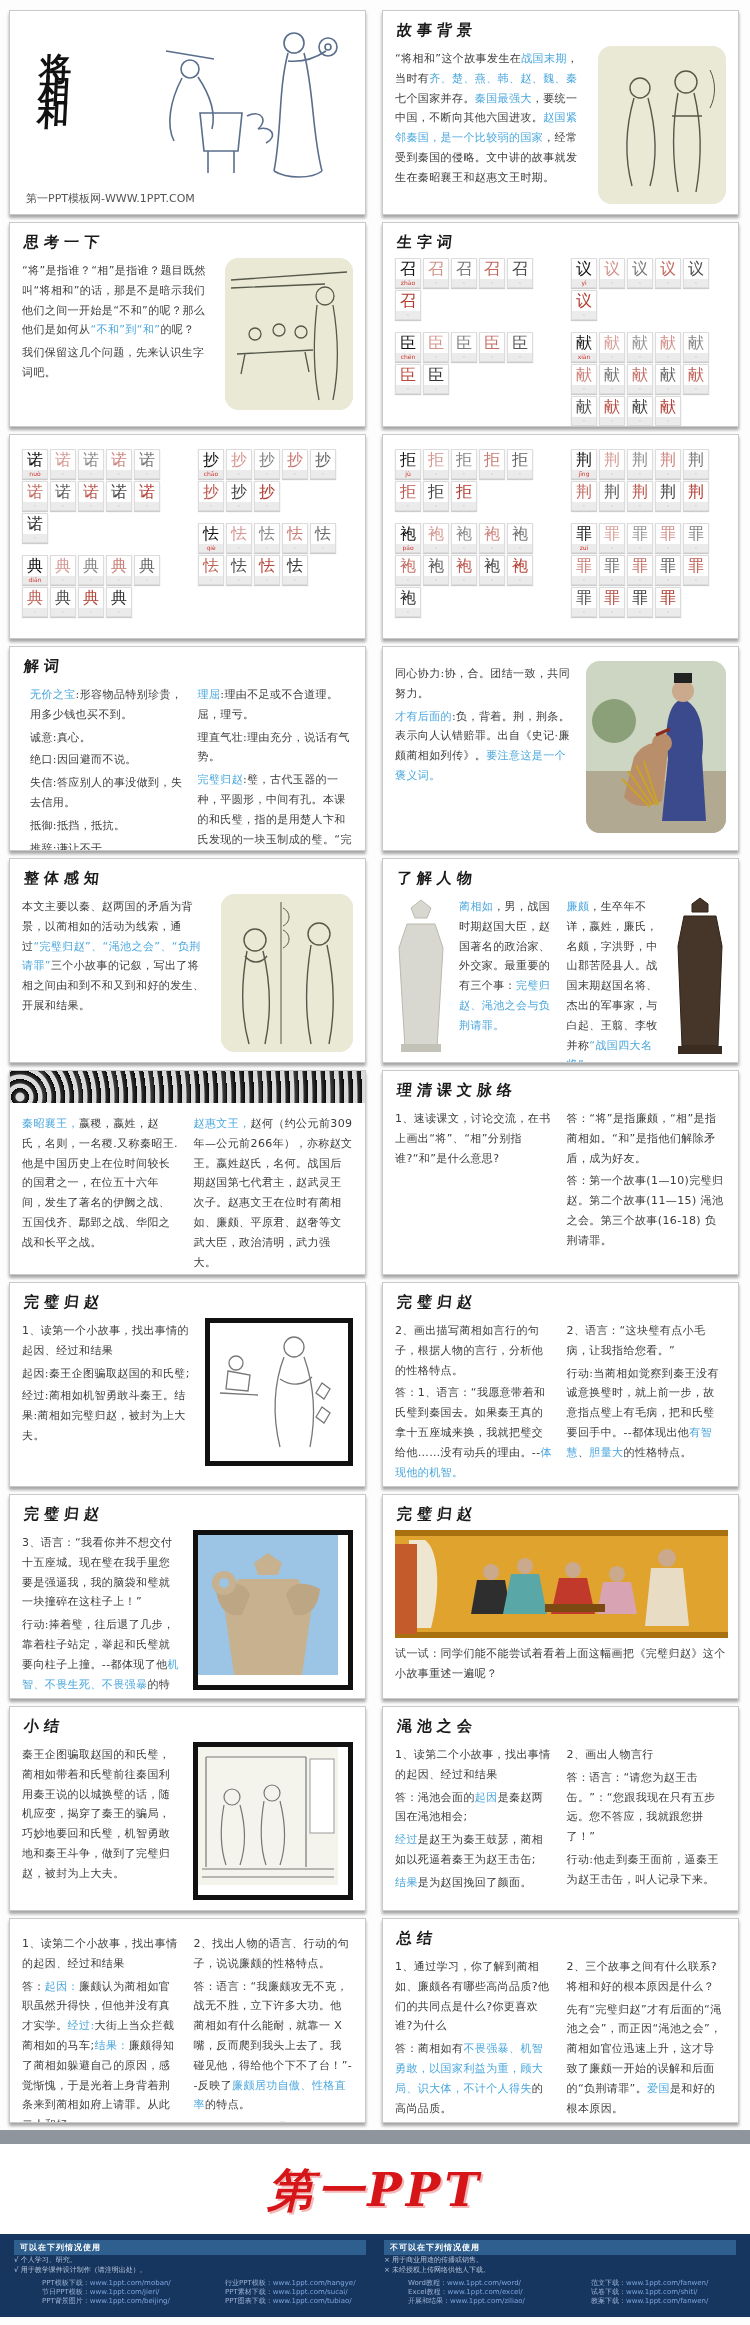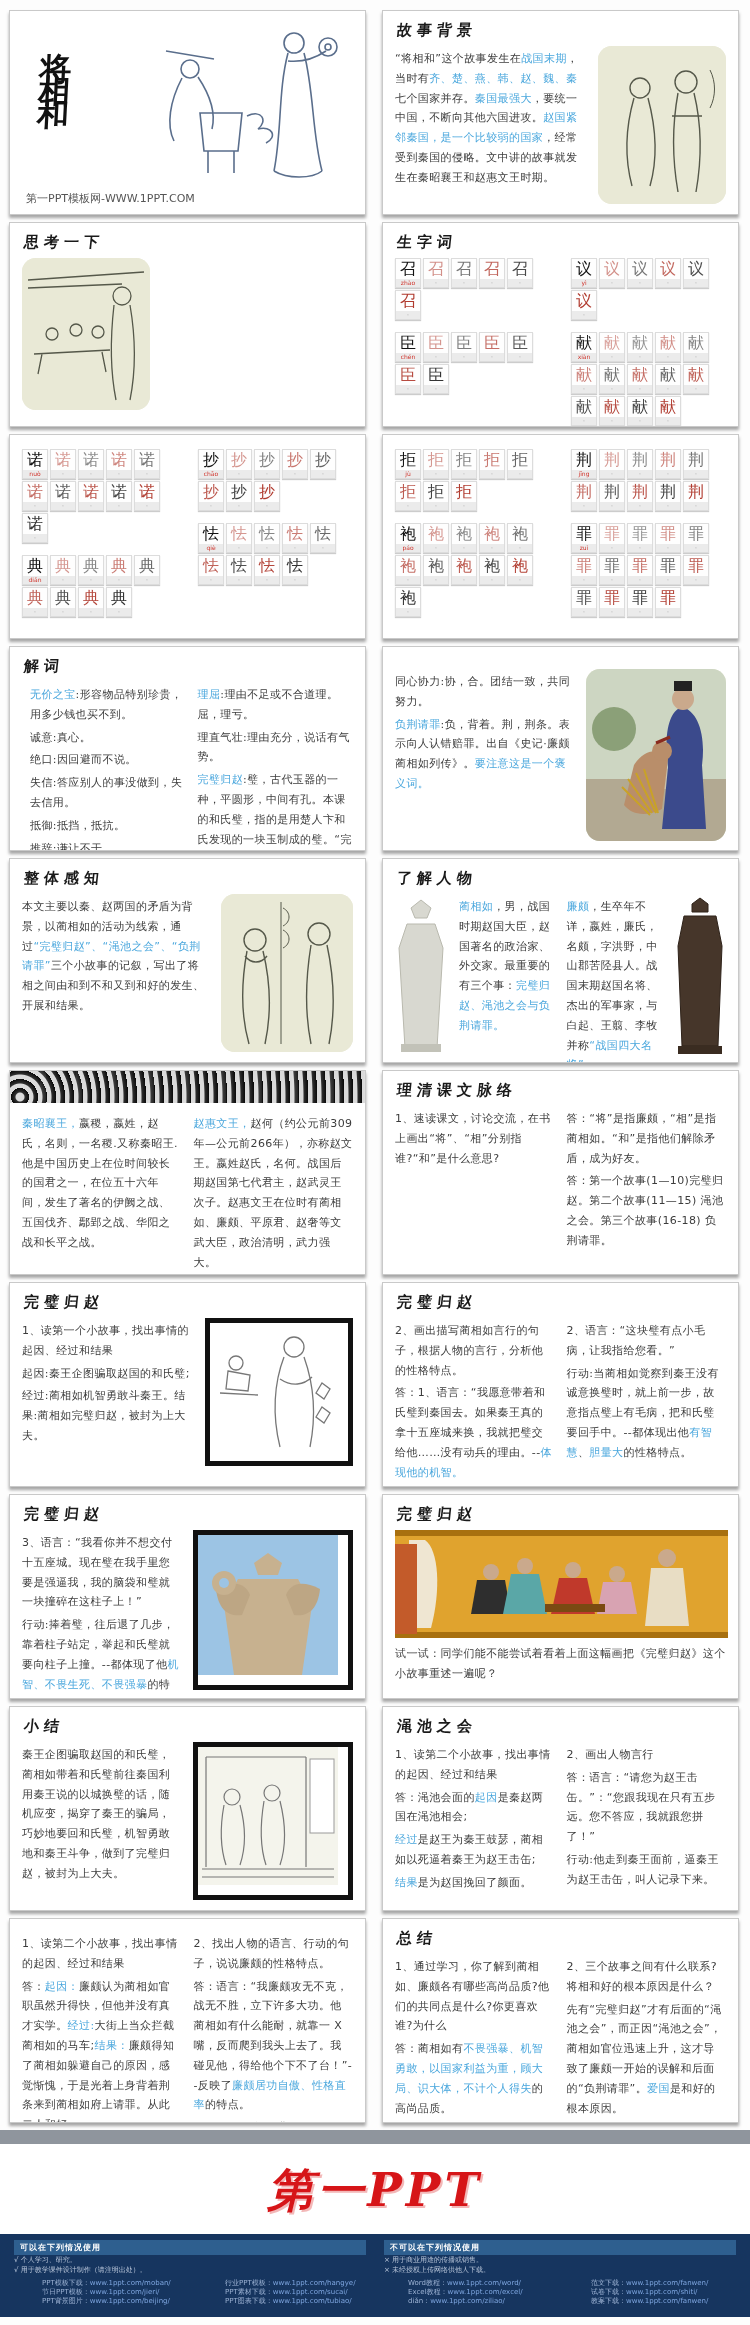--- a/index.html
+++ b/index.html
@@ -108,20 +108,24 @@
           </svg>
         </div>
       </div>
     </div>
   </div>
 
   <div class="row">
     <div class="slide">
       <div class="stitle">思考一下</div>
       <div class="cols">
+        <div class="col">
+          <p class="t"><span>“将”是指谁？“相”是指谁？题目既然叫“将相和”的话，那是不是暗示我们他们之间一开始是“不和”的呢？那么他们是如何从</span><span class="hl">“不和”到“和”</span><span>的呢？</span></p>
+          <p class="t"><span>我们保留这几个问题，先来认识生字词吧。</span></p>
+        </div>
         <div class="imgpanel" style="width:128px;height:152px;">
           <svg width="128" height="152" viewBox="0 0 128 152">
             <rect width="128" height="152" fill="#e9e9d6"></rect>
             <g fill="none" stroke="#55584a" stroke-width="1.3">
               <path d="M6,22 L122,14 M6,30 L100,26"></path>
               <circle cx="100" cy="38" r="9"></circle>
                 <path d="M92,47 C88,82 88,112 94,142 M108,47 C114,82 114,112 108,142"></path>
               <circle cx="30" cy="76" r="6"></circle>
                 <circle cx="54" cy="72" r="6"></circle>
                 <circle cx="76" cy="74" r="6"></circle>
@@ -653,24 +657,24 @@
         </div>
         <div class="col">
           <p class="t"><span class="hl">理屈</span><span>:理由不足或不合道理。屈，理亏。</span></p>
           <p class="t"><span>理直气壮:理由充分，说话有气势。</span></p>
           <p class="t"><span class="hl">完璧归赵</span><span>:璧，古代玉器的一种，平圆形，中间有孔。本课的和氏璧，指的是用楚人卞和氏发现的一块玉制成的璧。“完璧归赵”指把和氏璧完好地送回赵国。</span><span class="hl">这个成语现在常用来比喻物归原主。</span></p>
         </div>
       </div>
     </div>
 
     <div class="slide">
-      <div class="cols" style="margin-top:12px;">
+      <div class="cols" style="margin-top:4px;">
         <div class="col">
           <p class="t"><span>同心协力:协，合。团结一致，共同努力。</span></p>
-          <p class="t"><span class="hl">负荆请罪</span><span>:负，背着。荆，荆条。表示向人认错赔罪。出自《史记·廉颇蔺相如列传》。</span><span class="hl">要注意这是一个褒义词。</span></p>
+          <p class="t"><span class="hl">才有后面的</span><span>:负，背着。荆，荆条。表示向人认错赔罪。出自《史记·廉颇蔺相如列传》。</span><span class="hl">要注意这是一个褒义词。</span></p>
         </div>
         <div class="imgpanel" style="width:140px;height:172px;">
           <svg width="140" height="172" viewBox="0 0 140 172">
             <rect width="140" height="172" fill="#cdd6c2"></rect>
             <rect y="110" width="140" height="62" fill="#b2a992"></rect>
             <circle cx="28" cy="60" r="22" fill="#8ba078"></circle>
             <path d="M55,100 h30 v20 h-30 z" fill="#c9c2ae"></path>
             <path d="M96,38 c-14,4 -18,30 -14,60 l-6,62 h44 l-4,-64 c4,-30 -4,-54 -20,-58z" fill="#3b4a8c"></path>
             <circle cx="97" cy="30" r="11" fill="#caa98c"></circle>
               <rect x="88" y="12" width="18" height="10" fill="#222"></rect>
@@ -949,16 +953,16 @@
       <div class="lk"><span class="lbl">PPT模板下载：</span><span class="url">www.1ppt.com/moban/</span></div>
       <div class="lk"><span class="lbl">行业PPT模板：</span><span class="url">www.1ppt.com/hangye/</span></div>
       <div class="lk"><span class="lbl">Word教程：</span><span class="url">www.1ppt.com/word/</span></div>
       <div class="lk"><span class="lbl">范文下载：</span><span class="url">www.1ppt.com/fanwen/</span></div>
       <div class="lk"><span class="lbl">节日PPT模板：</span><span class="url">www.1ppt.com/jieri/</span></div>
       <div class="lk"><span class="lbl">PPT素材下载：</span><span class="url">www.1ppt.com/sucai/</span></div>
       <div class="lk"><span class="lbl">Excel教程：</span><span class="url">www.1ppt.com/excel/</span></div>
       <div class="lk"><span class="lbl">试卷下载：</span><span class="url">www.1ppt.com/shiti/</span></div>
       <div class="lk"><span class="lbl">PPT背景图片：</span><span class="url">www.1ppt.com/beijing/</span></div>
       <div class="lk"><span class="lbl">PPT图表下载：</span><span class="url">www.1ppt.com/tubiao/</span></div>
-      <div class="lk"><span class="lbl">diǎn：</span><span class="url">www.1ppt.com/ziliao/</span></div>
+      <div class="lk"><span class="lbl">开展和结果：</span><span class="url">www.1ppt.com/ziliao/</span></div>
       <div class="lk"><span class="lbl">教案下载：</span><span class="url">www.1ppt.com/fanwen/</span></div>
     </div>
 </div>
 
 </body></html>

